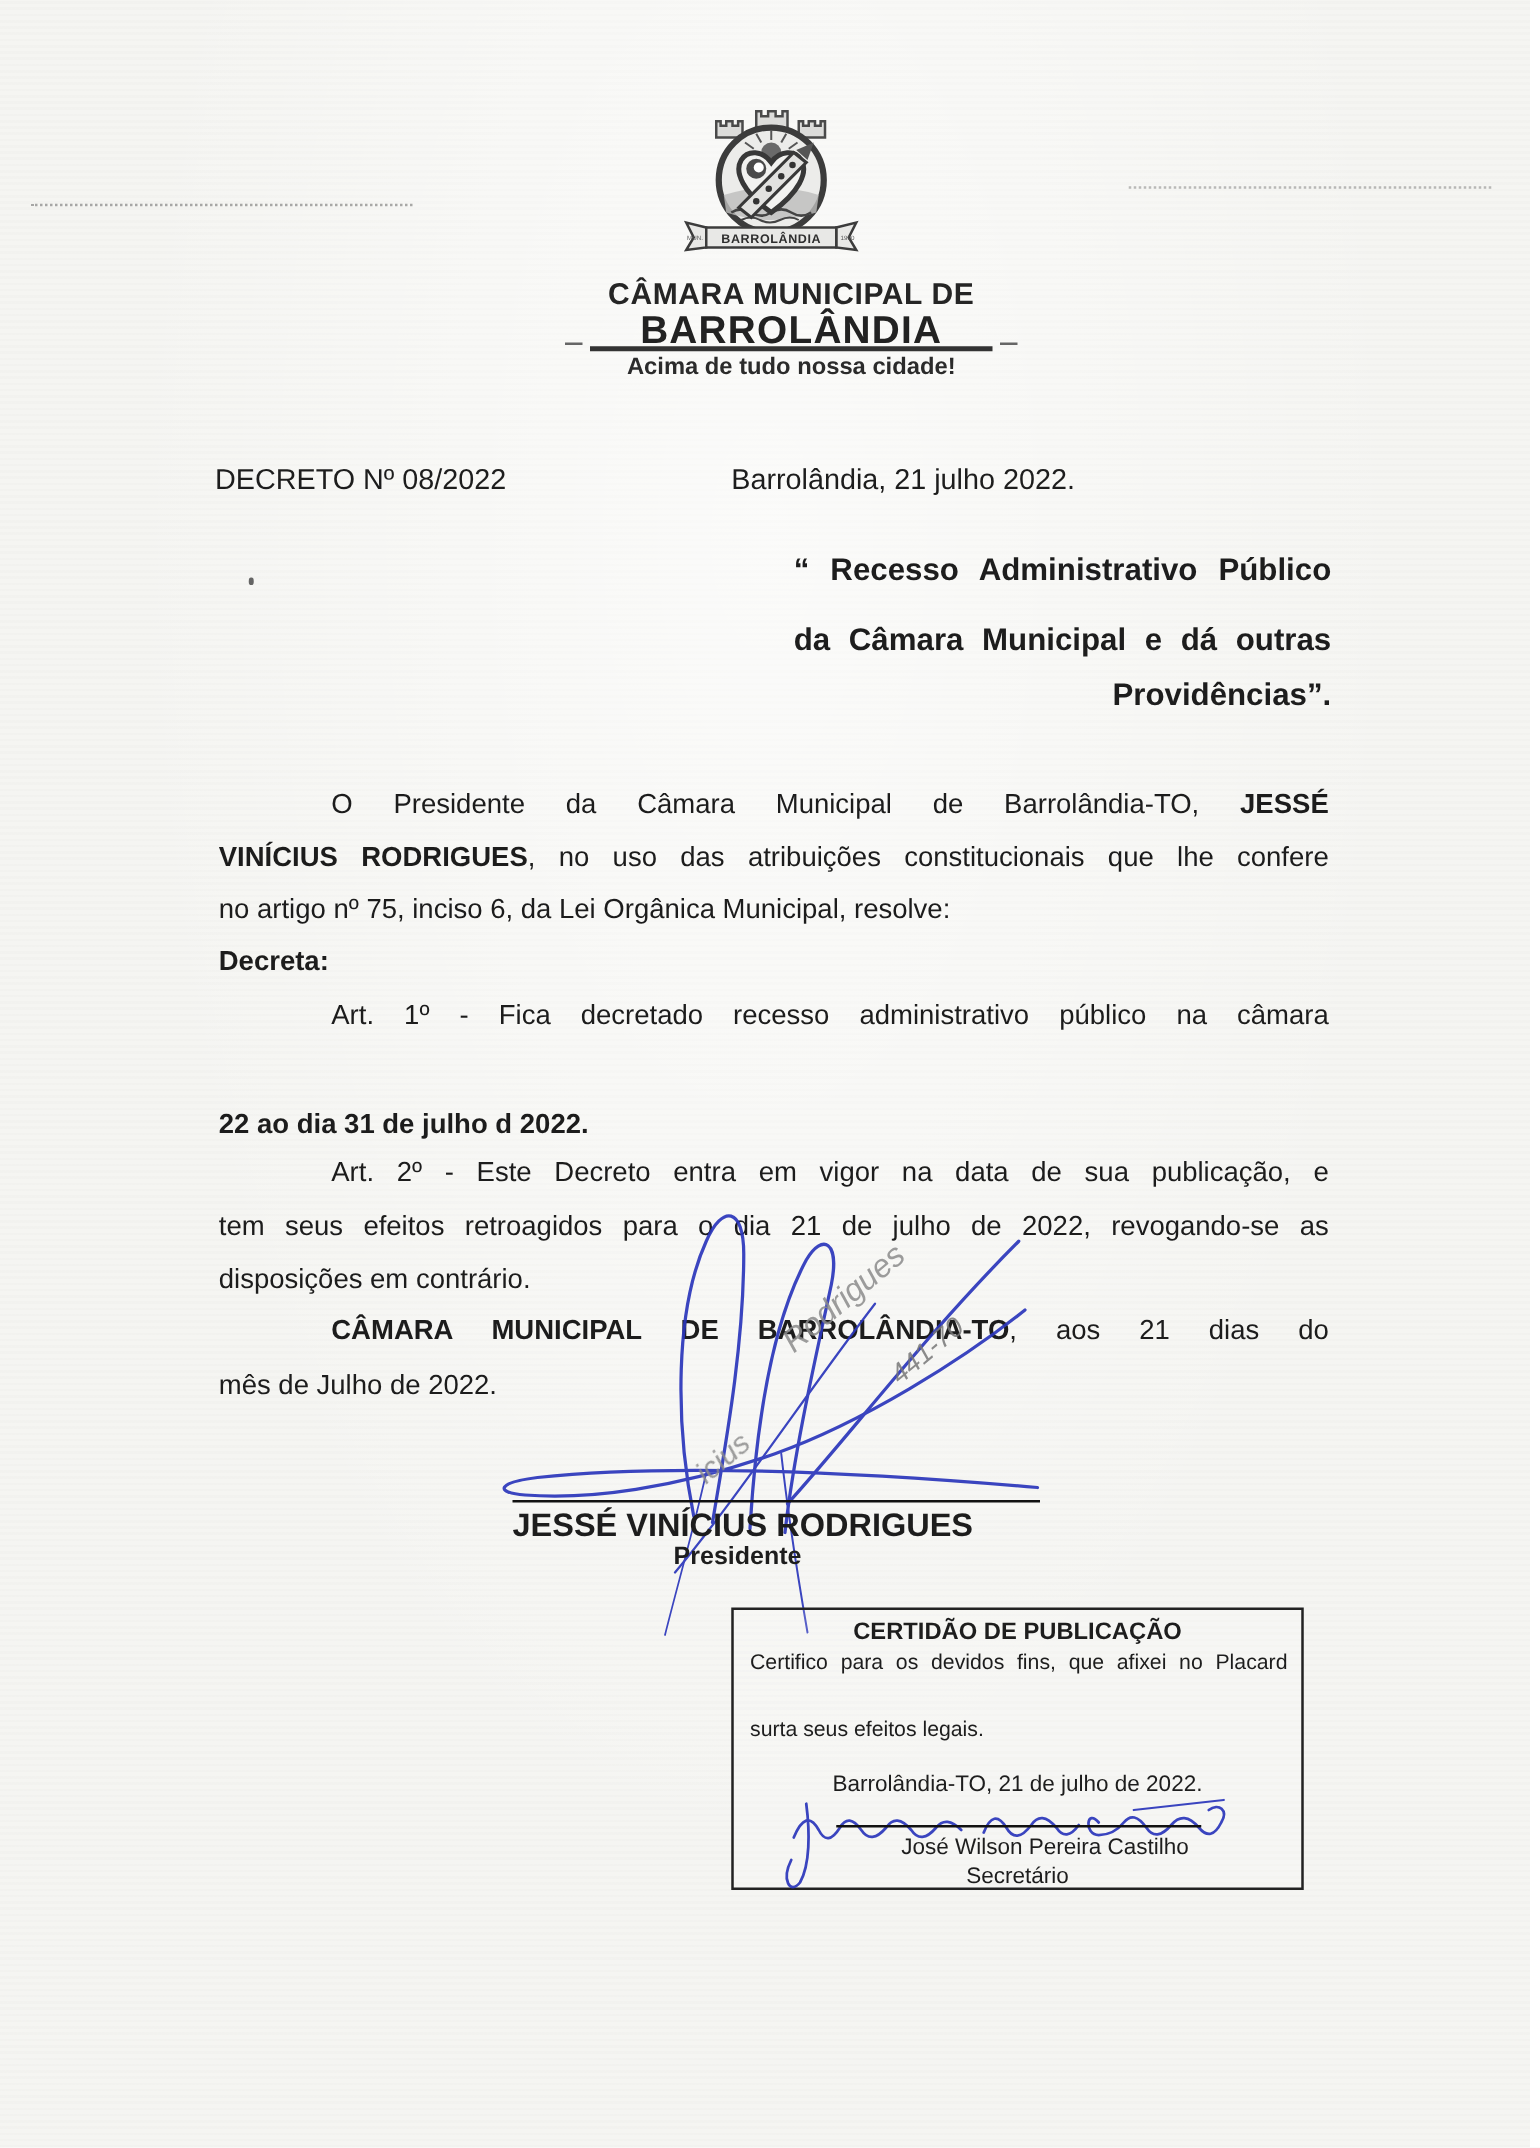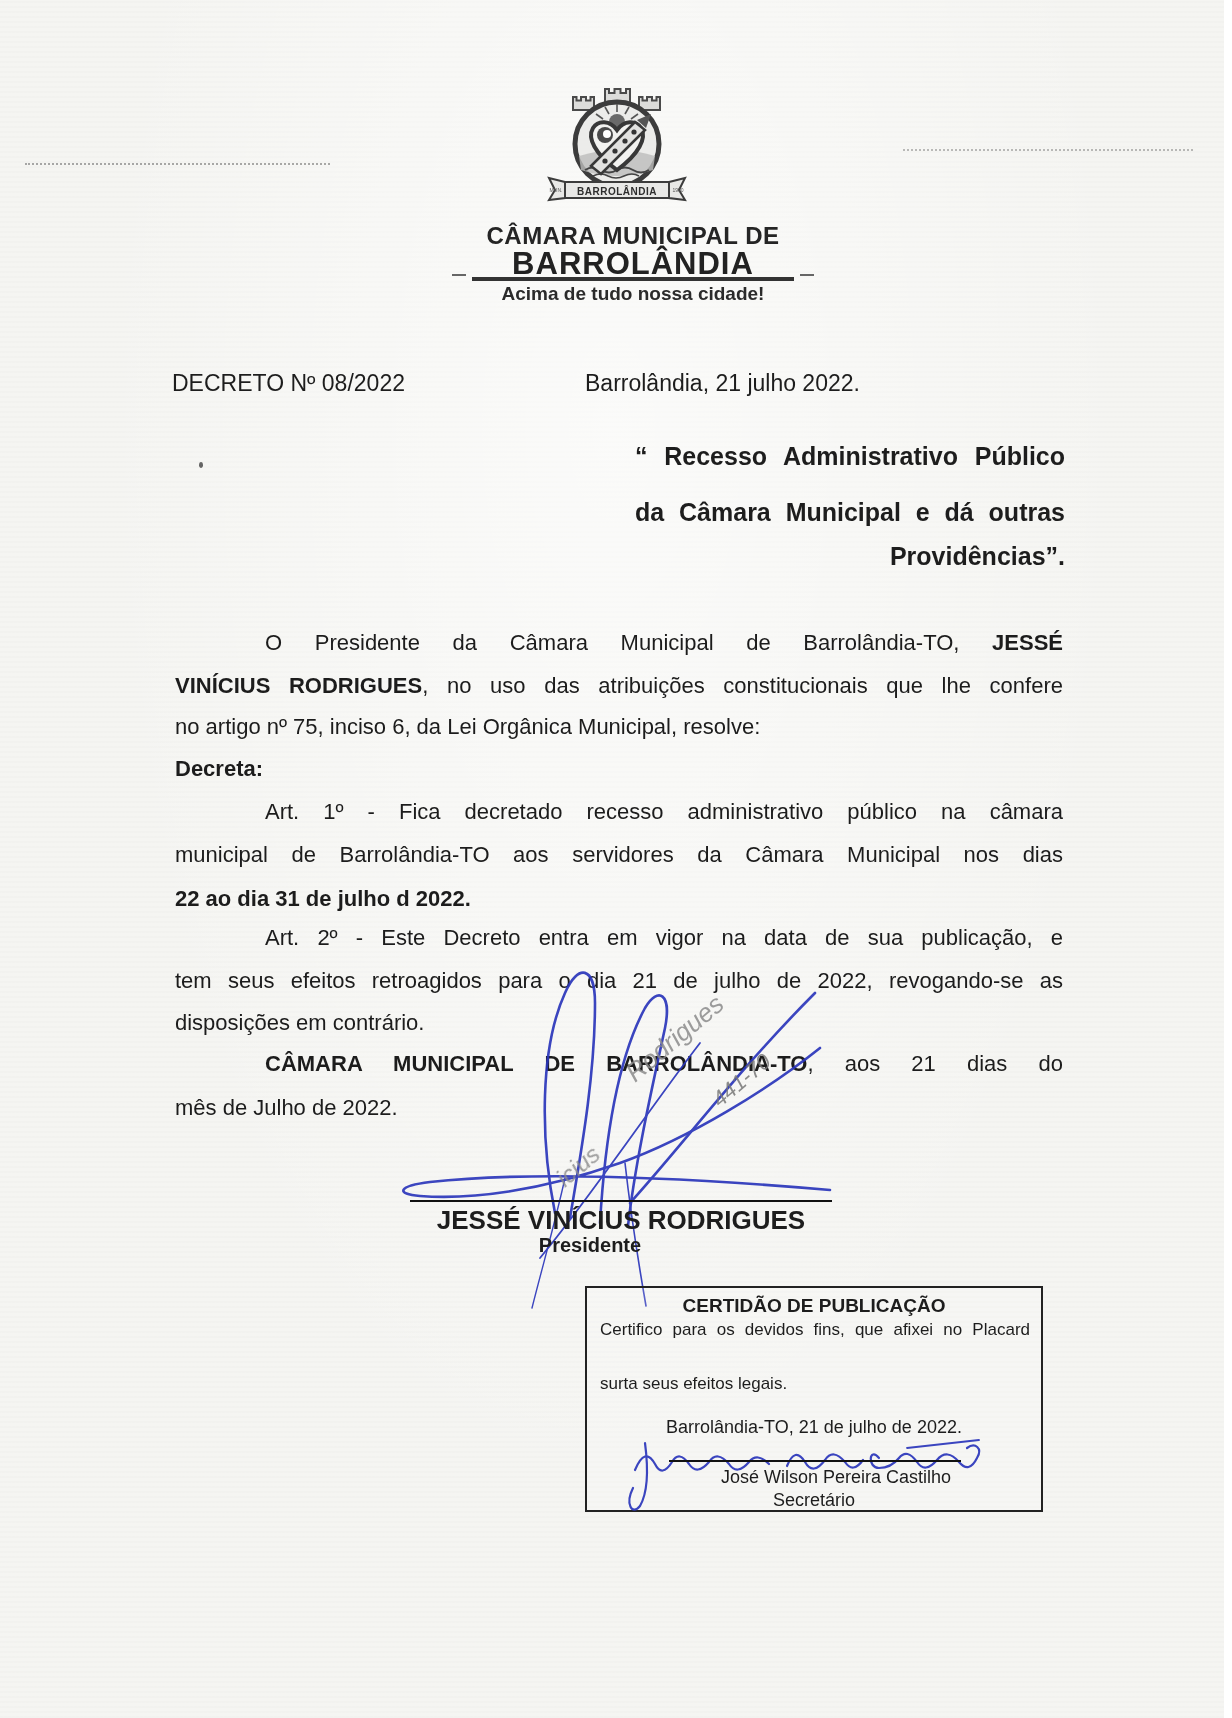--- a/index.html
+++ b/index.html
@@ -87,21 +87,20 @@
   <div class="qline just" style="top:440px;">“ Recesso Administrativo Público</div>
   <div class="qline just" style="top:496px;">da Câmara Municipal e dá outras</div>
   <div class="qline" style="top:540px;">Providências”.</div>
 
   <div class="line just ind" style="top:628px;"><span>O Presidente da Câmara Municipal de Barrolândia-TO, </span><span class="b">JESSÉ</span></div>
   <div class="line just" style="top:671px;"><span class="b">VINÍCIUS RODRIGUES</span><span>, no uso das atribuições constitucionais que lhe confere</span></div>
   <div class="line" style="top:712px;">no artigo nº 75, inciso 6, da Lei Orgânica Municipal, resolve:</div>
   <div class="line b" style="top:754px;">Decreta:</div>
 
   <div class="line just ind" style="top:797px;">Art. 1º - Fica decretado recesso administrativo público na câmara</div>
-  <div class="line just" style="top:840px;">municipal de Barrolândia-TO aos servidores da Câmara Municipal nos dias</div>
   <div class="line b" style="top:884px;">22 ao dia 31 de julho d 2022.</div>
 
   <div class="line just ind" style="top:923px;">Art. 2º - Este Decreto entra em vigor na data de sua publicação, e</div>
   <div class="line just" style="top:966px;">tem seus efeitos retroagidos para o dia 21 de julho de 2022, revogando-se as</div>
   <div class="line" style="top:1008px;">disposições em contrário.</div>
 
   <div class="line just ind" style="top:1049px;"><span class="b">CÂMARA MUNICIPAL DE BARROLÂNDIA-TO</span><span>, aos 21 dias do</span></div>
   <div class="line" style="top:1093px;">mês de Julho de 2022.</div>
 
   <svg class="abs" style="left:390px;top:948px;" width="460" height="368" viewBox="0 0 460 368">
@@ -115,21 +114,21 @@
       <path d="M175 230 C 165 275, 152 320, 142 360" stroke-width="1.4"></path>
     </g>
     <g fill="#8b8b8b" opacity=".85" font-style="italic">
       <text font-size="26" transform="translate(245,135) rotate(-40)">Rodrigues</text>
       <text font-size="24" transform="translate(175,240) rotate(-40)">icius</text>
       <text font-size="22" fill="#777" transform="translate(330,160) rotate(-40)">441-70</text>
     </g>
   </svg>
 
   <div class="abs" style="left:410px;top:1200px;width:422px;height:2px;background:#111;"></div>
-  <div class="abs b" style="left:410px;top:1205px;width:422px;text-align:center;font-size:26px;">JESSÉ VINÍCIUS RODRIGUES</div>
+  <div class="abs b" style="left:410px;top:1205px;width:422px;text-align:left;font-size:26px;">JESSÉ VINÍCIUS RODRIGUES</div>
   <div class="abs b" style="left:410px;top:1234px;width:360px;text-align:center;font-size:20px;">Presidente</div>
 
   <div class="cert">
     <div class="cline ccenter b" style="top:5px;font-size:19px;">CERTIDÃO DE PUBLICAÇÃO</div>
     <div class="cline just" style="top:29px;">Certifico para os devidos fins, que afixei no Placard</div>
     <div class="cline" style="top:83px;">surta seus efeitos legais.</div>
     <div class="cline ccenter" style="top:126px;font-size:18px;">Barrolândia-TO, 21 de julho de 2022.</div>
 
     <svg style="position:absolute;left:30px;top:130px;" width="380" height="100" viewBox="0 0 380 100">
       <g fill="none" stroke="#2b36bb" stroke-width="2.2" stroke-linecap="round" opacity=".92">

